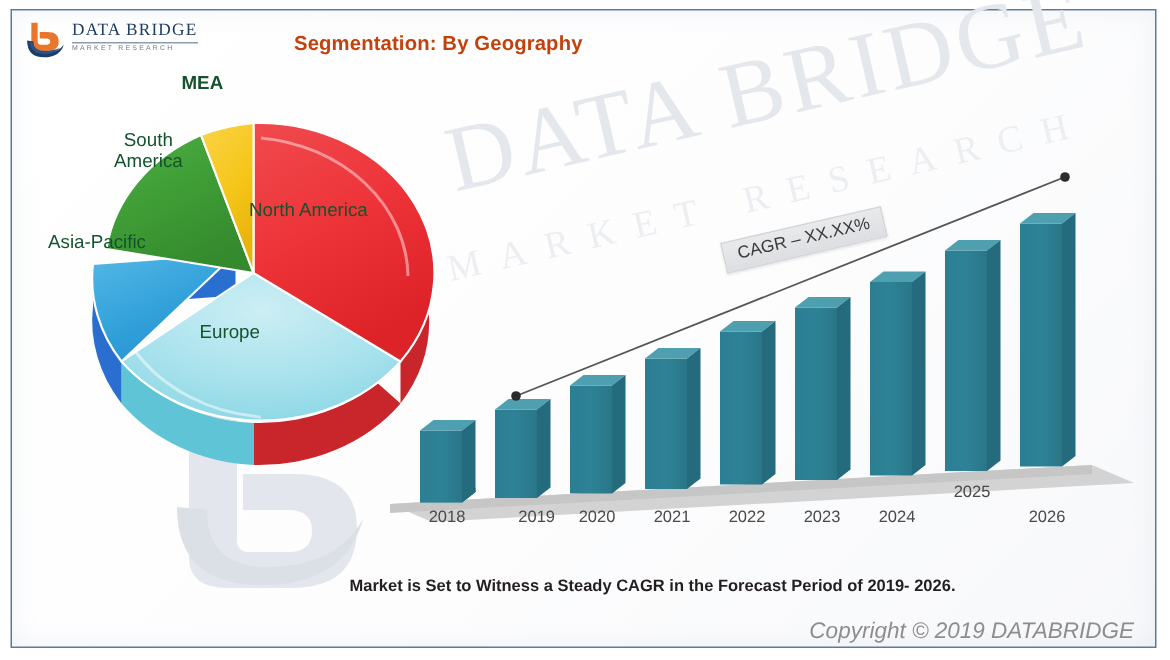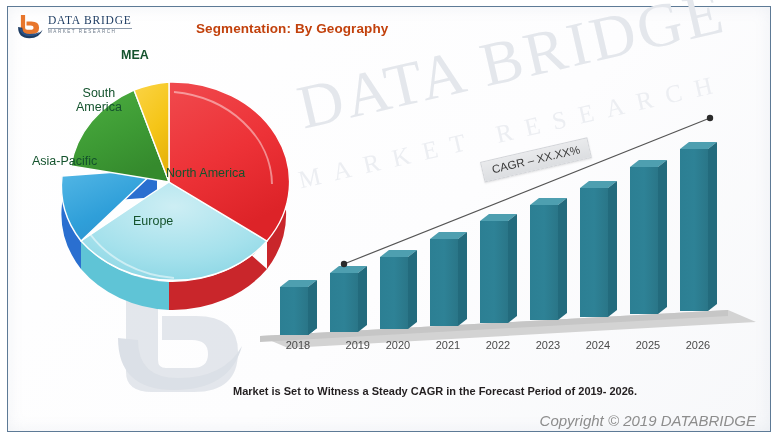--- a/index.html
+++ b/index.html
@@ -141,21 +141,21 @@
     height: 300px;
   }
   .pie-svg { position: absolute; left: 0; top: 0; }
   .pie-label {
     position: absolute;
     font-size: 12.5px;
     color: #14532d;
     white-space: nowrap;
     line-height: 14px;
   }
-  .lbl-na   { left: 142px; top: 97px; margin-top: 33px; }
+  .lbl-na   { left: 142px; top: 97px; }
   .lbl-eu   { left: 94px;  top: 178px; margin-left: 15px; }
   .lbl-ap   { left: 8px;   top: 118px; }
   .lbl-sa   { left: 52px;  top: 50px; text-align: center; }
   .lbl-mea  { left: 97px;  top: 12px; font-weight: bold; }
 
   
   .bar-wrap {
     position: absolute;
     left: 258px;
     top: 96px;
@@ -376,21 +376,21 @@
 
     <div class="cagr-badge">CAGR – XX.XX%</div>
 
     <div class="year-label" style="left:18px;  top:243px;">2018</div>
     <div class="year-label" style="left:68px;  top:243px;text-align:right;">2019</div>
     <div class="year-label" style="left:118px; top:243px;">2020</div>
     <div class="year-label" style="left:168px; top:243px;">2021</div>
     <div class="year-label" style="left:218px; top:243px;">2022</div>
     <div class="year-label" style="left:268px; top:243px;">2023</div>
     <div class="year-label" style="left:318px; top:243px;">2024</div>
-    <div class="year-label" style="left:368px; top:243px;">2025</div>
+    <div class="year-label" style="left:368px; top:226px;">2025</div>
     <div class="year-label" style="left:418px; top:243px;">2026</div>
   </div>
 
   <div class="caption">Market is Set to Witness a Steady CAGR in the Forecast Period of 2019- 2026.</div>
 
   <div class="copyright">Copyright © 2019 DATABRIDGE</div>
 
 </div>
 
 </body></html>

